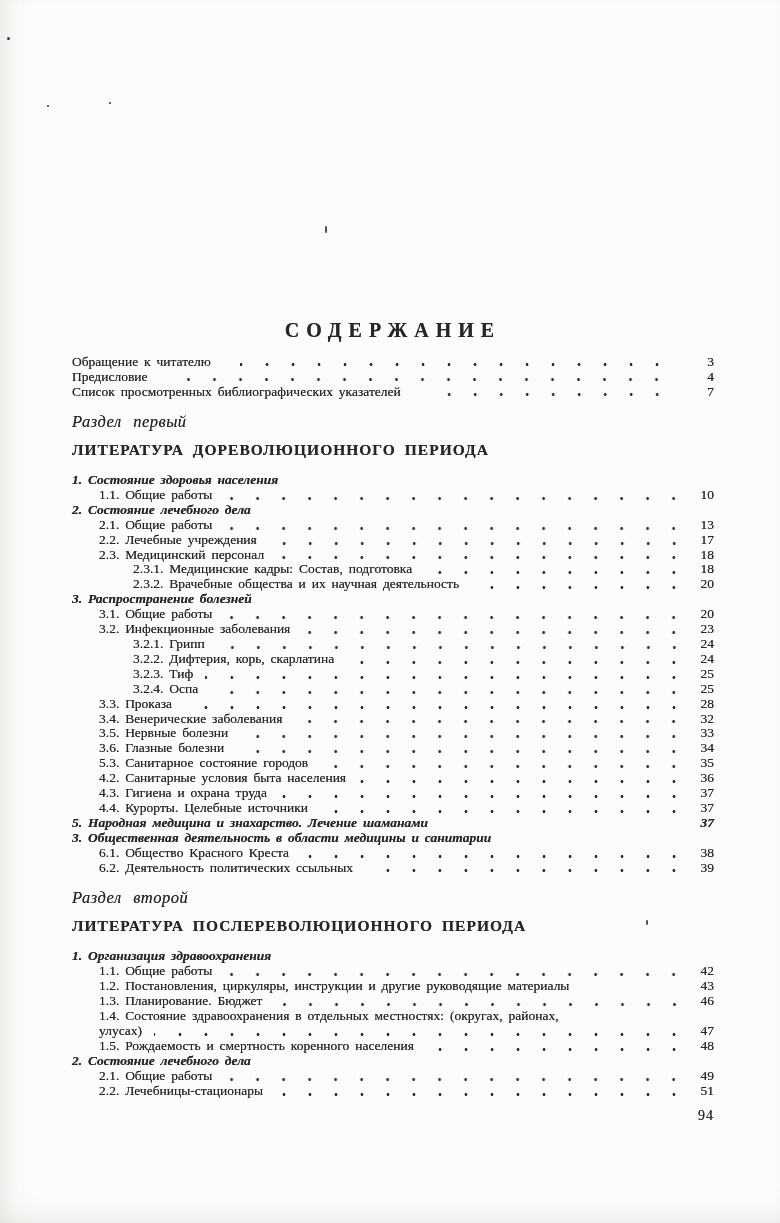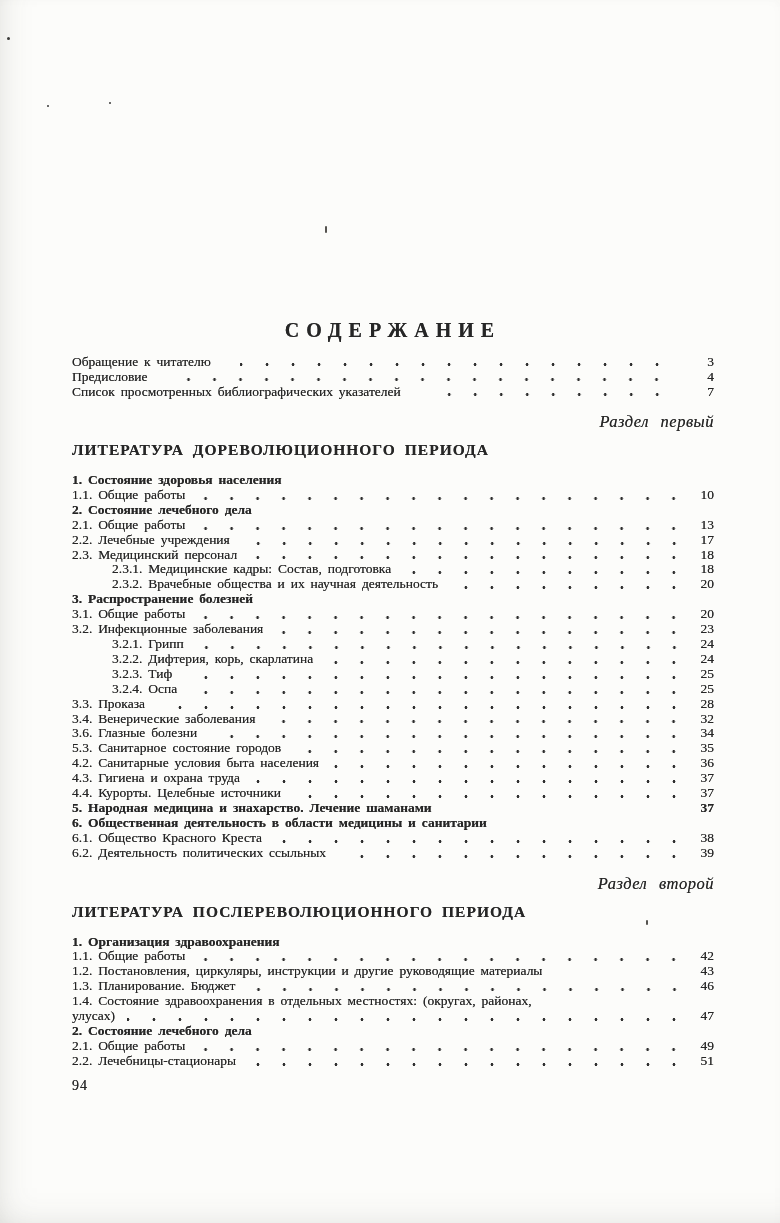--- a/index.html
+++ b/index.html
@@ -23,45 +23,45 @@
   .title {
     margin: 0; padding-top: 319px;
     text-align: center;
     font-size: 20px; line-height: 23px;
     font-weight: 600;
     letter-spacing: 7px;
   }
   .front-matter { margin-top: 12px; }
   .front-matter .row { line-height: 15px; }
   .kicker {
-    text-align: right;
+    text-align: left;
     font-style: italic;
     font-size: 16.5px; line-height: 20px;
     margin-top: 13px;
     letter-spacing: .5px; word-spacing: 7px;
   }
   .heading {
     font-weight: bold;
     font-size: 15.5px; line-height: 18px;
     margin-top: 9px;
     letter-spacing: 1px; word-spacing: 4px;
   }
   .entries { margin-top: 14px; }
   .row {
     display: flex;
     align-items: baseline;
     font-size: 13.5px;
     line-height: 14.9px;
     word-spacing: 2.5px;
     white-space: nowrap;
   }
-  .row.bold { font-weight: bold; }
+  .row.bold { font-weight: bold; font-style: italic; }
   .row.indent0 { margin-left: 0; gap: 17px; }
-  .row.indent1 { }
-  .row.indent2 { margin-left: 40px; align-items: flex-end; }
+  .row.indent1 { margin-left: 27px; }
+  .row.indent2 { margin-left: 61px; align-items: flex-end; }
   .label { flex: 0 1 auto; }
   .leader {
     flex: 1 1 20px;
     align-self: flex-end;
     height: 5px;
     margin: 0 5px 2px 12px;
     min-width: 10px;
   }
   .leader.dotted {
     background-image: radial-gradient(circle, #2e2e2e 1.15px, rgba(0,0,0,0) 1.7px);
@@ -70,21 +70,21 @@
     background-position: right bottom;
   }
   .pagenum {
     flex: 0 0 auto;
     min-width: 22px;
     text-align: right;
     font-size: 13.5px;
   }
   .footer {
     margin-top: 9px;
-    text-align: left;
+    text-align: right;
     font-size: 14px; line-height: 16px;
     letter-spacing: 1px;
   }
   .speck { position: absolute; background: #3a3a38; border-radius: 50%; }
   .sp1 { left: 7px;  top: 37px;  width: 3px; height: 3px; }
   .sp2 { left: 47px; top: 105px; width: 2px; height: 2px; }
   .sp3 { left: 109px;top: 102px; width: 2px; height: 2px; }
   .sp4 { left: 325px;top: 226px; width: 2px; height: 7px; border-radius: 1px; background:#55534f; }
   .sp5 { left: 646px;top: 920px; width: 2px; height: 5px; border-radius: 1px; background:#55534f; }
 </style>
@@ -194,20 +194,25 @@
             <span class="label">3.3. Проказа</span>
             <span class="leader dotted"></span>
             <span class="pagenum">28</span>
           </div>
           <div class="row indent1">
             <span class="label">3.4. Венерические заболевания</span>
             <span class="leader dotted"></span>
             <span class="pagenum">32</span>
           </div>
           <div class="row indent1">
+            <span class="label">3.5. Нервные болезни</span>
+            <span class="leader dotted"></span>
+            <span class="pagenum">33</span>
+          </div>
+          <div class="row indent1">
             <span class="label">3.6. Глазные болезни</span>
             <span class="leader dotted"></span>
             <span class="pagenum">34</span>
           </div>
           <div class="row indent1">
             <span class="label">5.3. Санитарное состояние городов</span>
             <span class="leader dotted"></span>
             <span class="pagenum">35</span>
           </div>
           <div class="row indent1">
@@ -224,21 +229,21 @@
             <span class="label">4.4. Курорты. Целебные источники</span>
             <span class="leader dotted"></span>
             <span class="pagenum">37</span>
           </div>
           <div class="row indent0 bold">
             <span class="label">5. Народная медицина и знахарство. Лечение шаманами</span>
             <span class="leader"></span>
             <span class="pagenum">37</span>
           </div>
           <div class="row indent0 bold">
-            <span class="label">6. Общественная деятельность в области медицины и санитарии</span>
+            <span class="label">3. Общественная деятельность в области медицины и санитарии</span>
           </div>
           <div class="row indent1">
             <span class="label">6.1. Общество Красного Креста</span>
             <span class="leader dotted"></span>
             <span class="pagenum">38</span>
           </div>
           <div class="row indent1">
             <span class="label">6.2. Деятельность политических ссыльных</span>
             <span class="leader dotted"></span>
             <span class="pagenum">39</span>
@@ -265,20 +270,25 @@
             <span class="leader dotted"></span>
             <span class="pagenum">46</span>
           </div>
           <div class="row indent1">
             <span class="label">1.4. Состояние здравоохранения в отдельных местностях: (округах, районах,</span>
           </div>
           <div class="row indent1">
             <span class="label">улусах)</span>
             <span class="leader dotted"></span>
             <span class="pagenum">47</span>
+          </div>
+          <div class="row indent1">
+            <span class="label">1.5. Рождаемость и смертность коренного населения</span>
+            <span class="leader dotted"></span>
+            <span class="pagenum">48</span>
           </div>
           <div class="row indent0 bold">
             <span class="label">2. Состояние лечебного дела</span>
           </div>
           <div class="row indent1">
             <span class="label">2.1. Общие работы</span>
             <span class="leader dotted"></span>
             <span class="pagenum">49</span>
           </div>
           <div class="row indent1">

